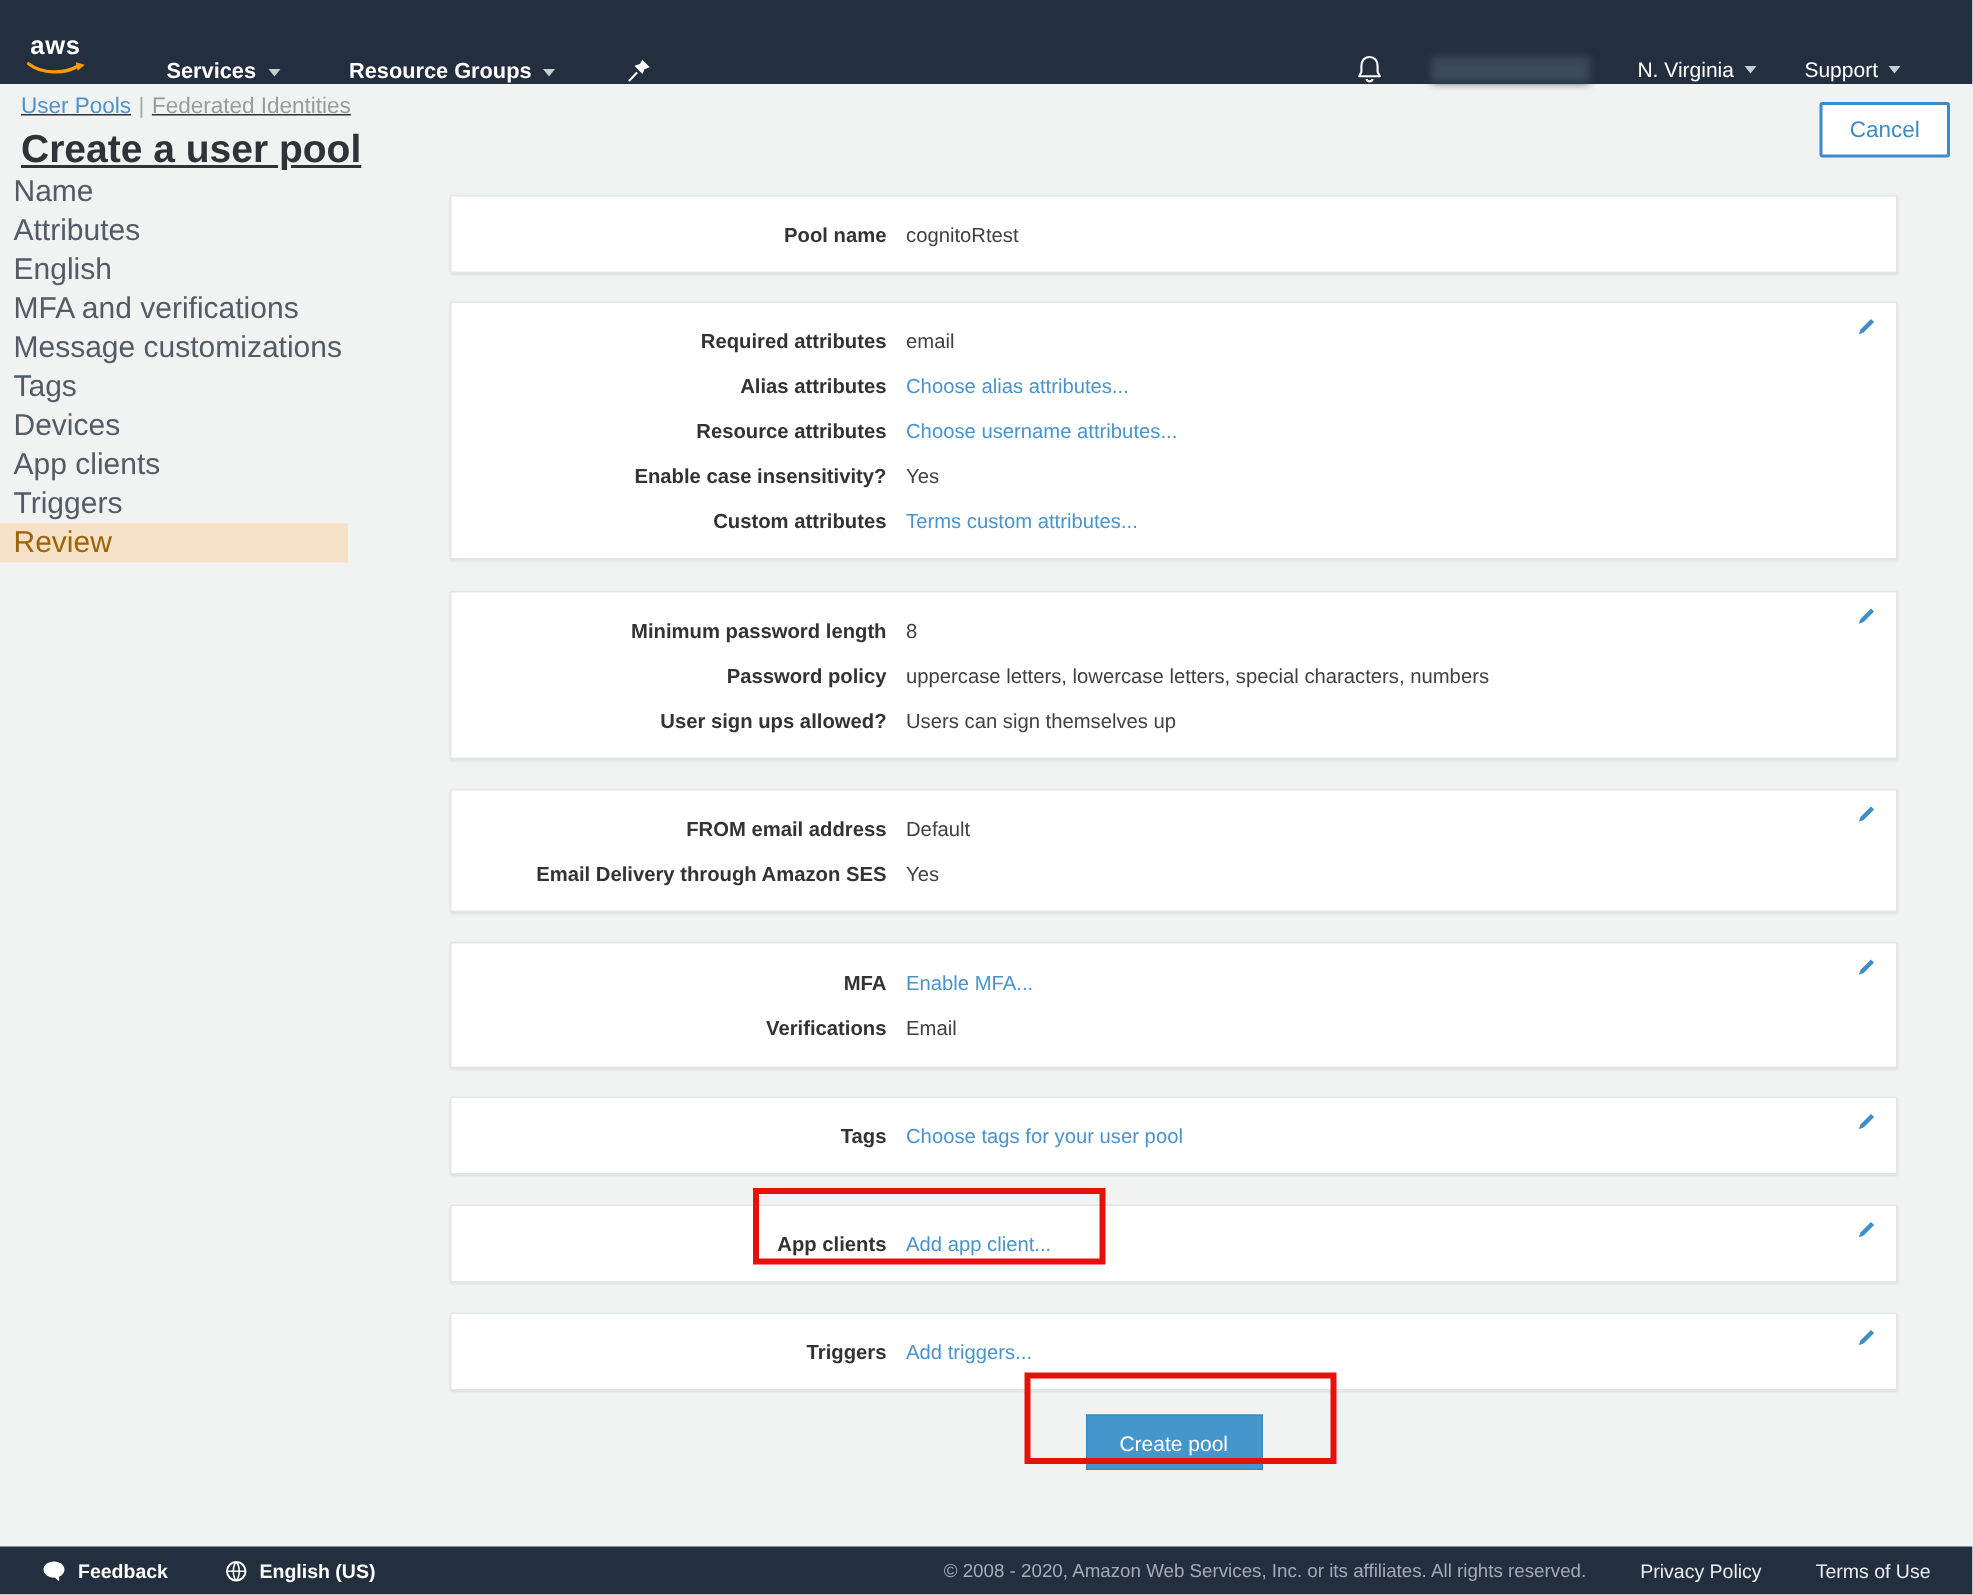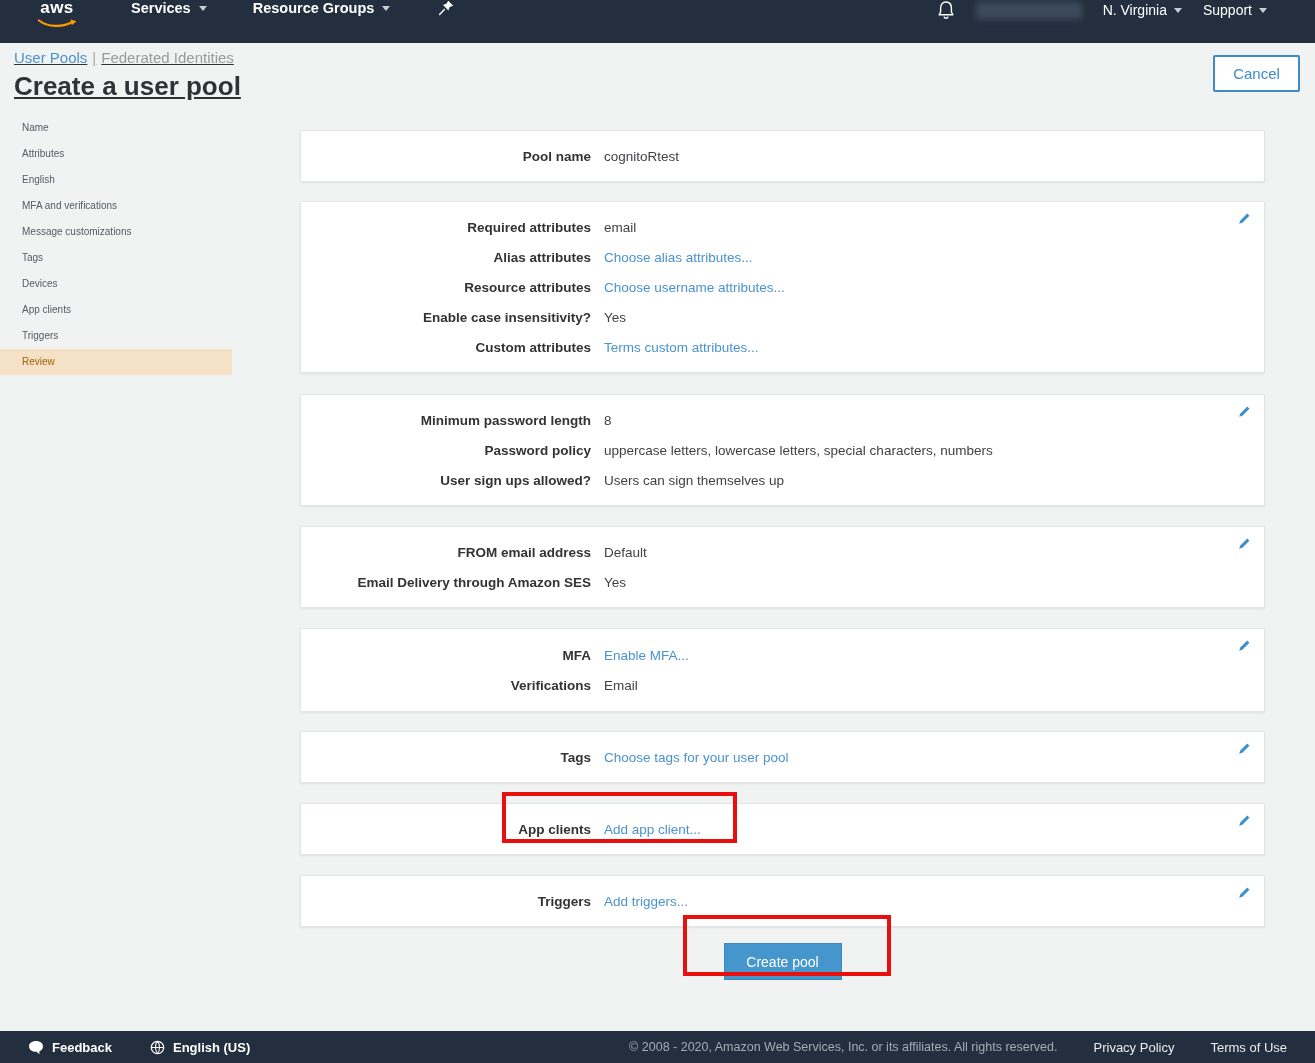--- a/index.html
+++ b/index.html
@@ -6,48 +6,48 @@
   html, body { width: 1315px; height: 1063px; }
   body {
     position: relative;
     font-family: "Liberation Sans", sans-serif;
     background: #f1f2f2;
     overflow: hidden;
     color: #333;
   }
   
   .navbar {
-    display: flex; align-items: flex-start;
-    height: 43px; background: #232f3e;
-    padding: 0 48px 0 37px;
+    display: flex; align-items: flex-end;
+    height: 56px; background: #232f3e;
+    padding: 0 48px 0 17px;
   }
   .logo { display: flex; flex-direction: column; align-items: center; margin-right: 54px; cursor: pointer; }
   .logo-text { color: #fff; font-weight: bold; font-size: 17px; line-height: 15px; letter-spacing: .5px; }
   .nav-item { display: flex; align-items: center; gap: 8px; margin-right: 46px; color: #fff; font-size: 14.5px; font-weight: bold; cursor: pointer; }
   .caret { width: 0; height: 0; border-left: 4px solid transparent; border-right: 4px solid transparent; border-top: 5px solid #c8cdd3; display: inline-block; }
   .nav-pin { margin-left: 2px; cursor: pointer; display: flex; align-items: center; }
-  .nav-right { margin-left: auto; display: flex; align-items: center; gap: 21px; color: #fff; font-size: 14px; }
+  .nav-right { margin-left: auto; display: flex; align-items: center; gap: 32px; color: #fff; font-size: 14px; }
   .acct-blur { width: 106px; height: 17px; border-radius: 2px; background: #3c4a5c; filter: blur(3px); cursor: pointer; }
   .nav-plain { display: flex; align-items: center; gap: 7px; cursor: pointer; }
   
   .page-header { position: relative; padding: 6px 0 10px 14px; text-decoration: underline; }
   .breadcrumb { font-size: 15px; }
   .bc-primary { color: #4a93ce; cursor: pointer; }
   .bc-sep { color: #a8a8a8; margin: 0 5px; }
   .bc-secondary { color: #9b9b9b; }
   .page-title { font-size: 26px; font-weight: bold; color: #2f3337; margin-top: 5px; }
   .cancel-btn {
     position: absolute; right: 15px; top: 12px;
     width: 87px; height: 37px;
     background: #fff; border: 2px solid #3d8ac6; border-radius: 2px;
     color: #3d8ac6; font-size: 15px; font-family: inherit; cursor: pointer;
   }
   
   .sidebar { position: absolute; left: 0; top: 115px; width: 232px; }
-  .side-item { height: 26px; line-height: 26px; padding-left: 22px; font-size: 10px; color: #545b64; cursor: pointer; }
+  .side-item { height: 26px; line-height: 26px; padding-left: 9px; font-size: 20px; color: #545b64; cursor: pointer; }
   .side-item.active { background: #f5e1c5; color: #a16207; }
   
   .main { position: absolute; left: 300px; top: 130px; width: 965px; }
   .card {
     position: relative; background: #fff;
     border: 1px solid #e3e6e8; border-radius: 1px;
     box-shadow: 0 1px 2px rgba(0,0,0,.08);
     padding: 10px 0;
   }
   .row { display: flex; align-items: center; height: 30px; font-size: 13.5px; }

